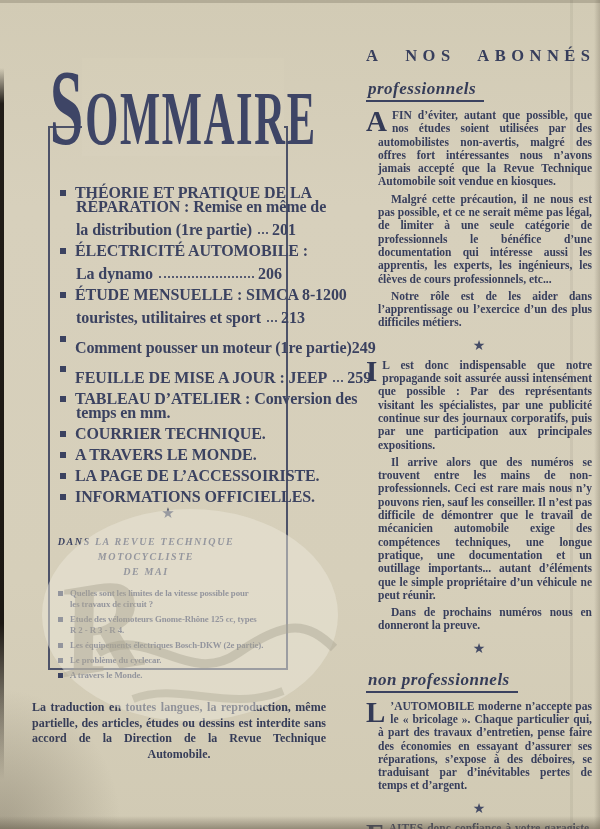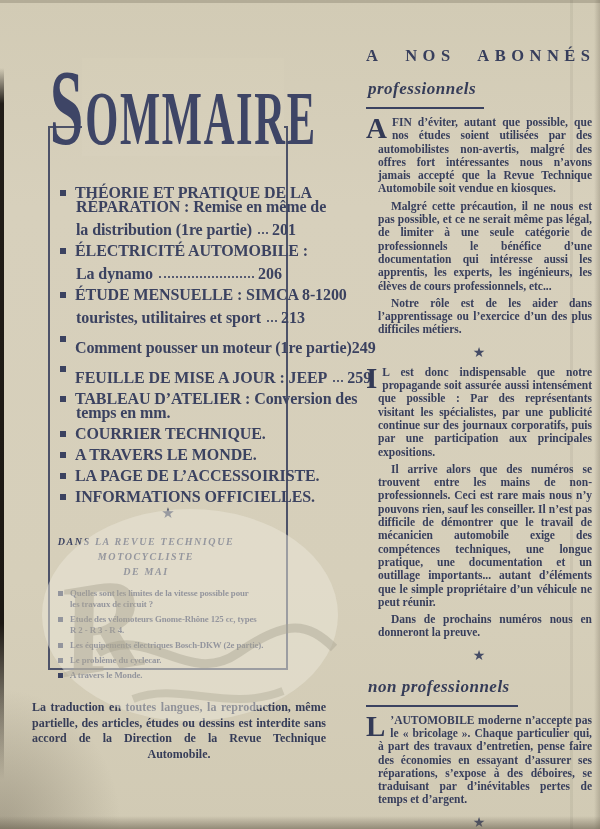--- a/index.html
+++ b/index.html
@@ -55,21 +55,21 @@
 
   
   .watermark{position:absolute;left:38px;top:503px;width:304px;height:228px;z-index:5;pointer-events:none;}
 
   
   .rcol{position:absolute;left:366px;top:46px;width:226px;}
   .r-heading{font-weight:700;font-size:16.5px;letter-spacing:5.5px;word-spacing:13px;color:#373e5c;white-space:nowrap;}
   .r-sub{margin-top:13px;margin-bottom:7px;}
   .r-sub .script{
     display:inline-block;font-style:italic;font-weight:700;font-size:17px;letter-spacing:.5px;
-    border-bottom:2px solid #3b4260;padding:0 8px 8px 2px;color:#353c58;
+    border-bottom:2px solid #3b4260;padding:0 8px 1px 2px;color:#353c58;
   }
   .para{margin:0 0 4px 12px;font-size:11.5px;line-height:13.3px;font-weight:700;text-align:justify;color:#373e5c;}
   .para.indent{text-indent:13px;}
   .dropcap{float:left;font-size:29px;line-height:23px;font-weight:700;padding:1px 5px 0 0;margin-left:-12px;color:#333a56;}
   .rstar{text-align:center;font-size:14px;color:#454c66;margin:7px 0 5px;}
 </style>
 </head>
 <body>
 
 <div class="page">

